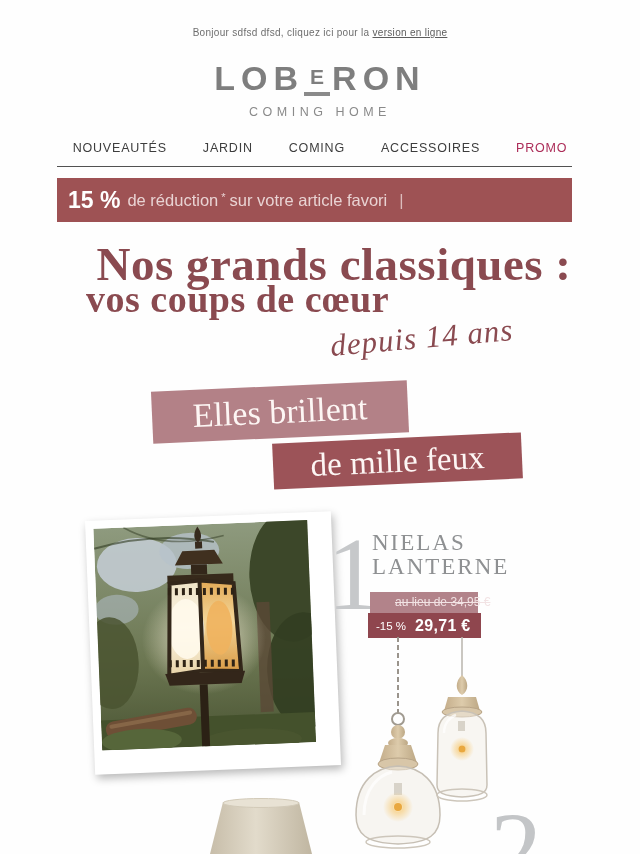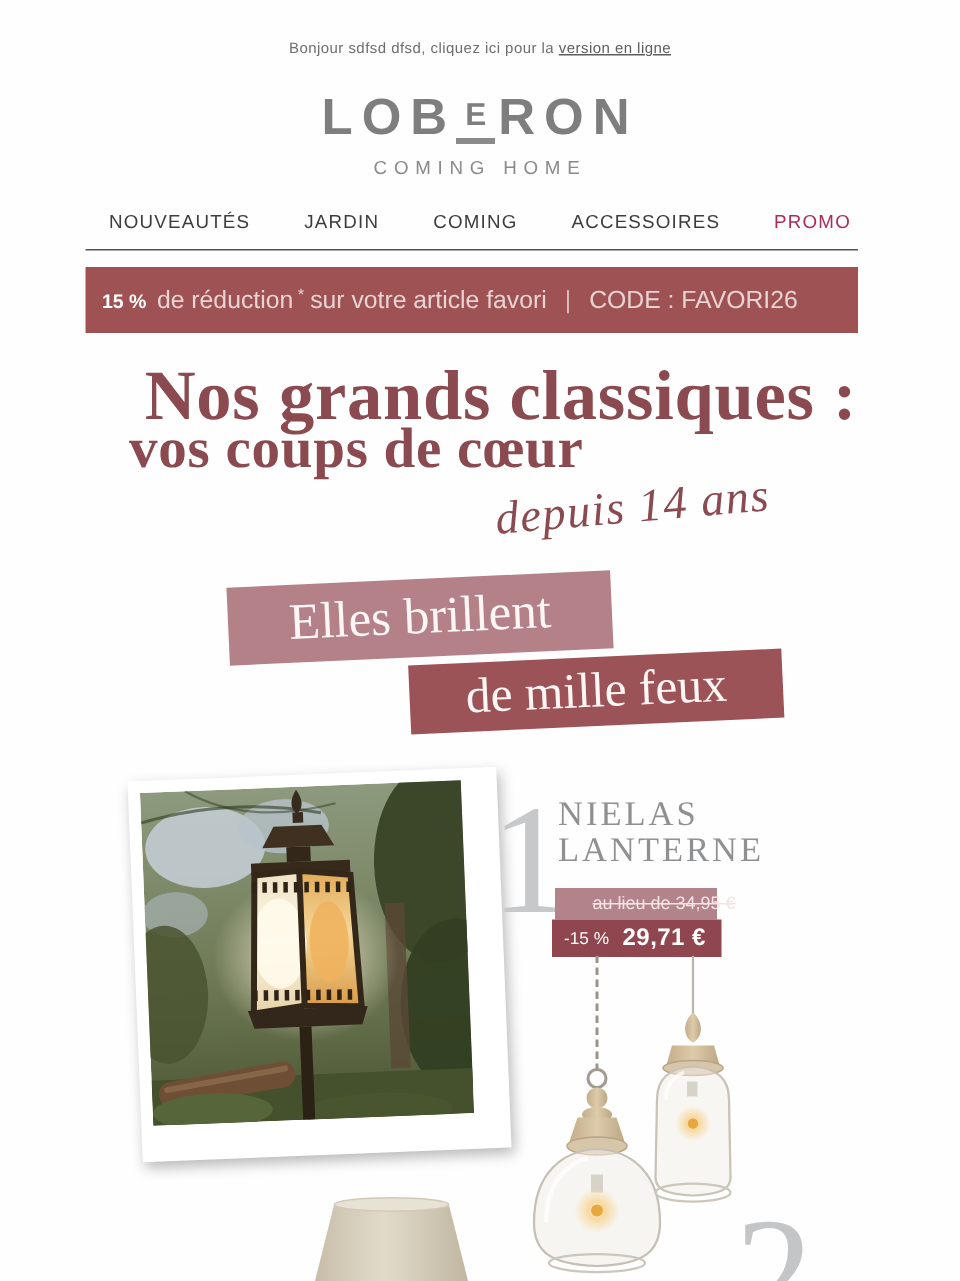--- a/index.html
+++ b/index.html
@@ -27,21 +27,21 @@
     justify-content:center;gap:36px;font-size:12.5px;letter-spacing:.8px;color:#3d3d3d;}
   nav .item{cursor:pointer;white-space:nowrap;}
   nav .item.promo{color:#ac2c58;}
   .navline{position:absolute;top:166px;left:57px;width:515px;height:1px;background:#525252;}
   
   .banner{
     position:absolute;top:178px;left:57px;width:515px;height:44px;
     background:#9e5254;color:#e9d3d3;display:flex;align-items:center;
     padding-left:11px;box-sizing:border-box;font-size:16.5px;cursor:pointer;white-space:nowrap;
   }
-  .banner .pct{color:#ffffff;font-weight:bold;font-size:13px;margin-right:7px;}
+  .banner .pct{color:#ffffff;font-weight:bold;font-size:23px;margin-right:7px;}
   .banner .star{font-size:11px;vertical-align:top;margin:0 4px 0 3px;position:relative;top:-3px;}
   .banner .sep{margin:0 12px;color:#dcbcbc;}
   
   .head1{position:absolute;top:237px;left:0;width:640px;text-align:center;padding-left:28px;
     box-sizing:border-box;font-family:"Liberation Serif",serif;font-weight:700;
     font-size:47px;color:#8a4a50;letter-spacing:.5px;}
   .head2{position:absolute;top:277px;left:86px;font-family:Liberation Serif, serif;
     font-weight:700;font-size:38px;color:#8a4a50;letter-spacing:.5px;}
   .script{position:absolute;top:320px;left:330px;font-family:"Liberation Serif",serif;
     font-style:italic;font-size:31px;color:#8a4a50;transform:rotate(-5deg);letter-spacing:1px;}
@@ -101,21 +101,20 @@
     <span class="item promo">PROMO</span>
   </nav>
   <div class="navline"></div>
 
   <div class="banner">
     <span class="pct">15 %</span>
     <span>de réduction</span>
     <span class="star">*</span>
     <span>sur votre article favori</span>
     <span class="sep">|</span>
-    <span>CODE : FAVORI26</span>
   </div>
 
   <div class="head1">Nos grands classiques :</div>
   <div class="head2">vos coups de cœur</div>
   <div class="script">depuis 14 ans</div>
 
   <div class="ribbon one">Elles brillent</div>
   <div class="ribbon two">de mille feux</div>
 
   <div class="polaroid">

